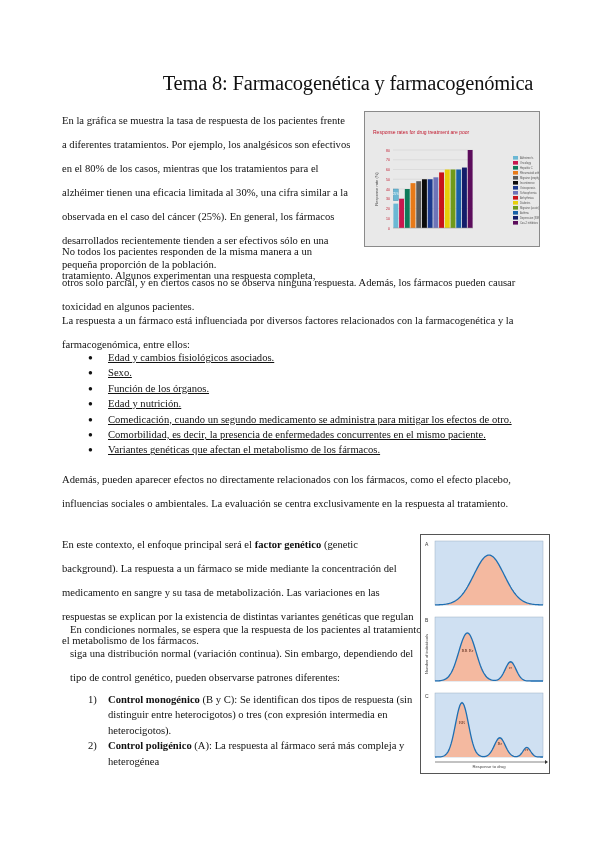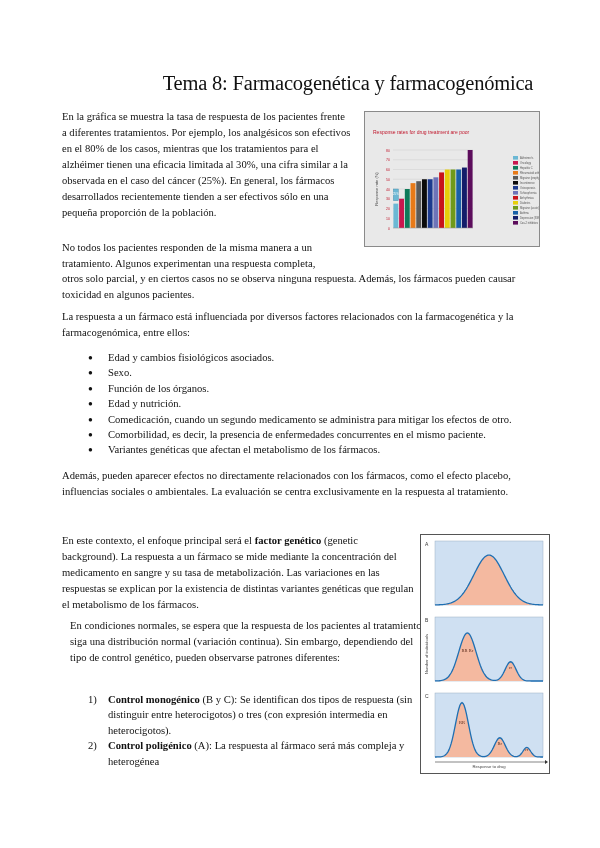--- a/index.html
+++ b/index.html
@@ -4,33 +4,33 @@
 <style>
   html, body { margin: 0; padding: 0; }
   body {
     width: 600px; height: 848px; background: #ffffff; position: relative; overflow: hidden;
     font-family: "Liberation Serif", "DejaVu Serif", serif; color: #111;
   }
   .title {
     position: absolute; left: 0; width: 600px; top: 72px; text-align: center;
     font-size: 20.5px; letter-spacing: -0.2px; padding-left: 48px;
   }
-  .p { position: absolute; font-size: 10.6px; line-height: 16px; margin: 0; }
+  .p { position: absolute; font-size: 10.6px; line-height: 24px; margin: 0; }
   .p b { font-weight: bold; }
   .fig1 {
     position: absolute; left: 364px; top: 111px; width: 176px; height: 136px;
     border: 1px solid #8a8a8a; background: #e8e8e8; box-sizing: border-box;
   }
   .fig1 svg, .fig2 svg { display: block; }
   .fig2 {
     position: absolute; left: 420px; top: 534px; width: 130px; height: 240px;
     border: 1px solid #555; background: #fff; box-sizing: border-box;
   }
   ul.bullets { position: absolute; left: 88px; top: 350px; width: 450px; margin: 0; padding: 0; list-style: none; }
-  ul.bullets li { position: relative; padding-left: 20px; font-size: 10.6px; line-height: 15.4px; }
+  ul.bullets li { position: relative; padding-left: 20px; font-size: 10.6px; line-height: 15.4px; text-decoration: underline; }
   ul.bullets li::before { content: "\25CF"; position: absolute; left: 0; top: 0; font-size: 8px; }
   ol.nums { position: absolute; left: 88px; top: 692px; width: 330px; margin: 0; padding: 0; list-style: none; }
   ol.nums li { position: relative; padding-left: 20px; font-size: 10.6px; line-height: 15.4px; }
   ol.nums li .n { position: absolute; left: 0; top: 0; }
 </style>
 </head>
 <body>
 
 <div class="title">Tema 8: Farmacogenética y farmacogenómica</div>
 

